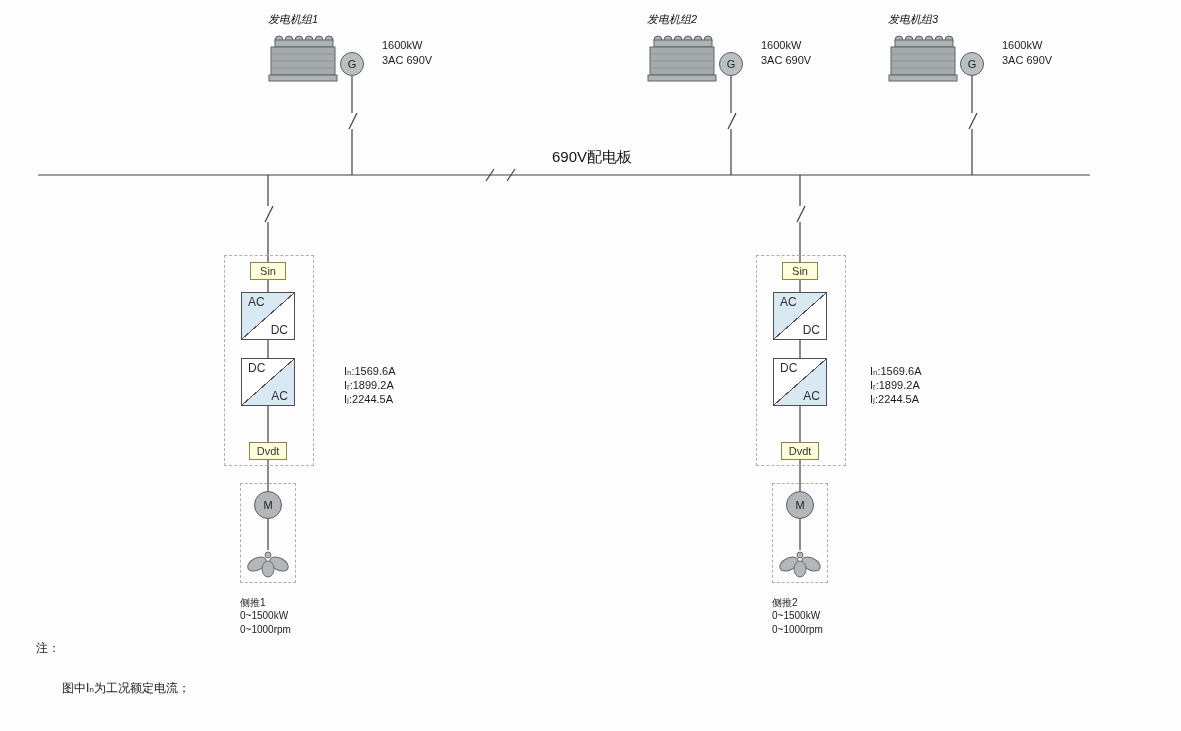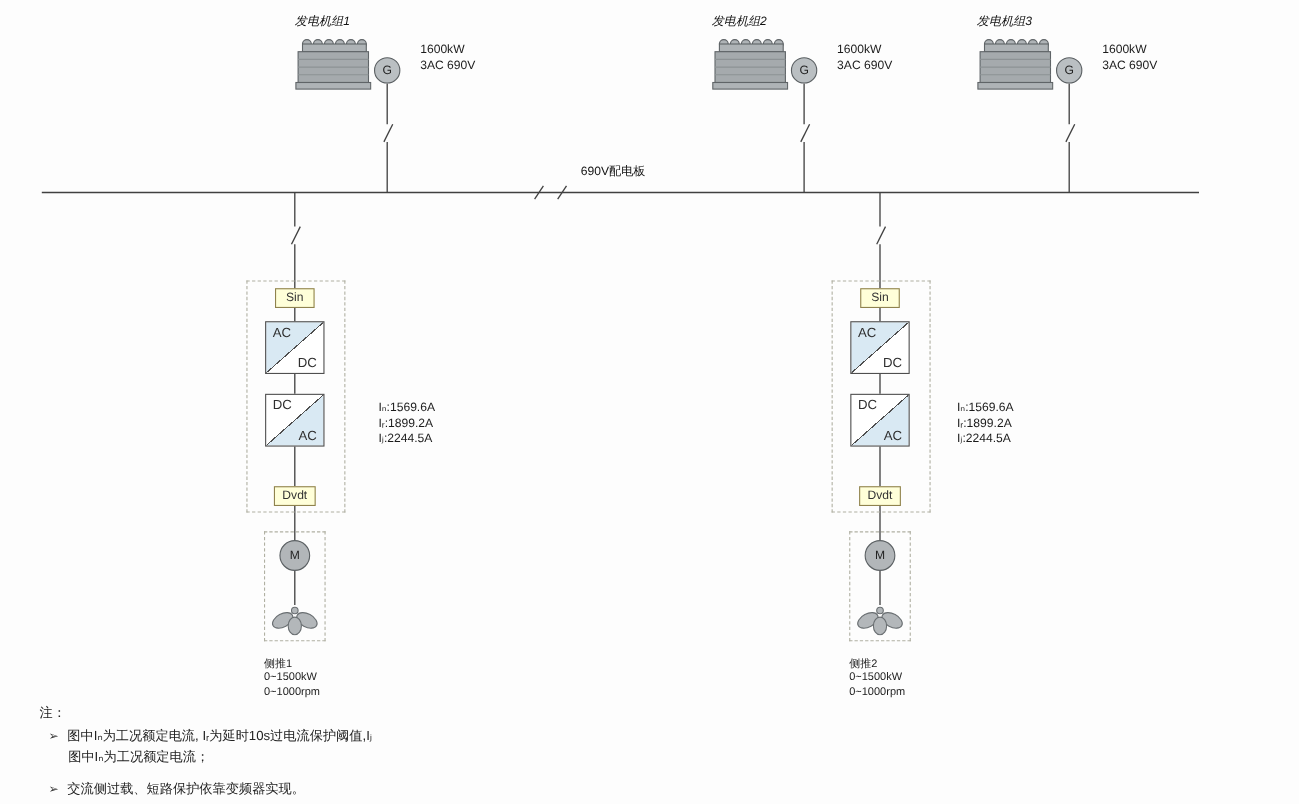--- a/index.html
+++ b/index.html
@@ -16,21 +16,21 @@
                 display:flex; align-items:center; justify-content:center; box-sizing:border-box; }
   .conv { border:1px solid #4f4f4f; box-sizing:border-box; position:absolute; }
   .conv .t { position:absolute; top:2px; left:6px; font-size:12px; color:#2f2f2f; }
   .conv .b { position:absolute; bottom:2px; right:6px; font-size:12px; color:#2f2f2f; }
   .conv.acdc { background:linear-gradient(to bottom right,#d9e9f3 49.3%,#4f4f4f 49.3%,#4f4f4f 50.7%,#ffffff 50.7%); }
   .conv.dcac { background:linear-gradient(to bottom right,#ffffff 49.3%,#4f4f4f 49.3%,#4f4f4f 50.7%,#d9e9f3 50.7%); }
   .dashed { border:1px dashed #b0b0a2; box-sizing:border-box; }
   .currents { font-size:11px; line-height:14px; color:#1b1b1b; white-space:nowrap; }
   .notes { font-size:12px; color:#222; white-space:nowrap; }
   .note-marker { font-size:11px; color:#333; margin-right:8px; }
-  .busbar-label { font-size:11px; color:#111; white-space:nowrap; }
+  .busbar-label { font-size:15px; color:#111; white-space:nowrap;margin-left:24px; }
 </style>
 </head>
 <body>
 
 <div class="canvas">
 
   <svg class="abs" style="left:0;top:0" width="1181" height="731">
     <g stroke="#404040" stroke-width="1.2" fill="none">
 
       <line x1="38" y1="175" x2="1090" y2="175"></line>
@@ -205,21 +205,15 @@
       <ellipse cx="33" cy="16" rx="10" ry="6" transform="rotate(28 33 16)"></ellipse>
       <ellipse cx="22" cy="21" rx="6" ry="8"></ellipse>
       <circle cx="22" cy="7" r="3"></circle>
     </g>
   </svg>
   <div class="abs label" style="left:772px;top:596px">侧推2</div>
   <div class="abs label" style="left:772px;top:610px">0~1500kW</div>
   <div class="abs label" style="left:772px;top:624px">0~1000rpm</div>
 
   <div class="abs notes" style="left:36px;top:640px">注：</div>
-  <div class="abs" style="left:44px;top:660px">
-    <span class="note-marker">➢</span><span class="notes">图中Iₙ为工况额定电流, Iᵣ为延时10s过电流保护阈值,Iⱼ</span>
-  </div>
   <div class="abs notes" style="left:62px;top:680px">图中Iₙ为工况额定电流；</div>
-  <div class="abs" style="left:44px;top:708px">
-    <span class="note-marker">➢</span><span class="notes">交流侧过载、短路保护依靠变频器实现。</span>
-  </div>
 
 </div>
 
 </body></html>

